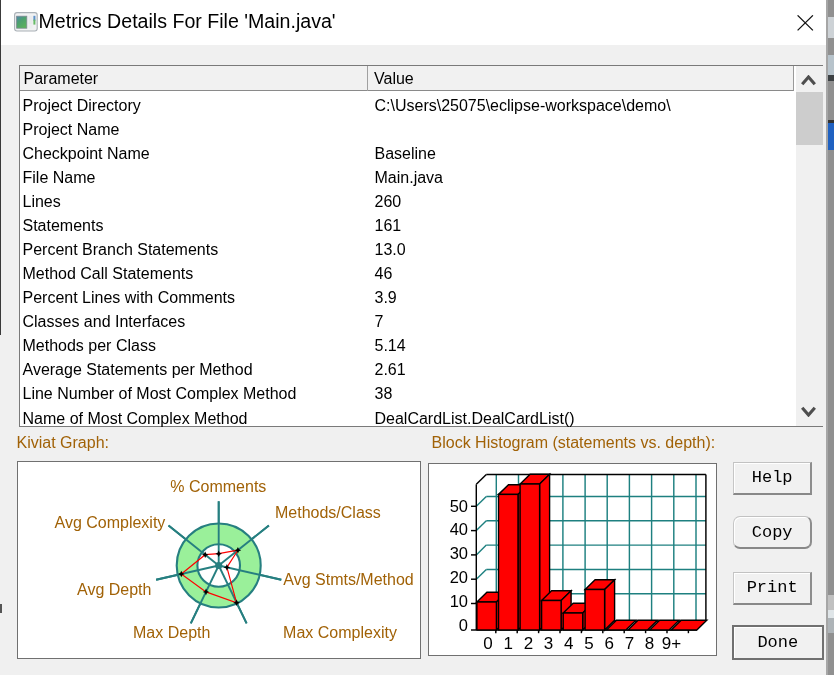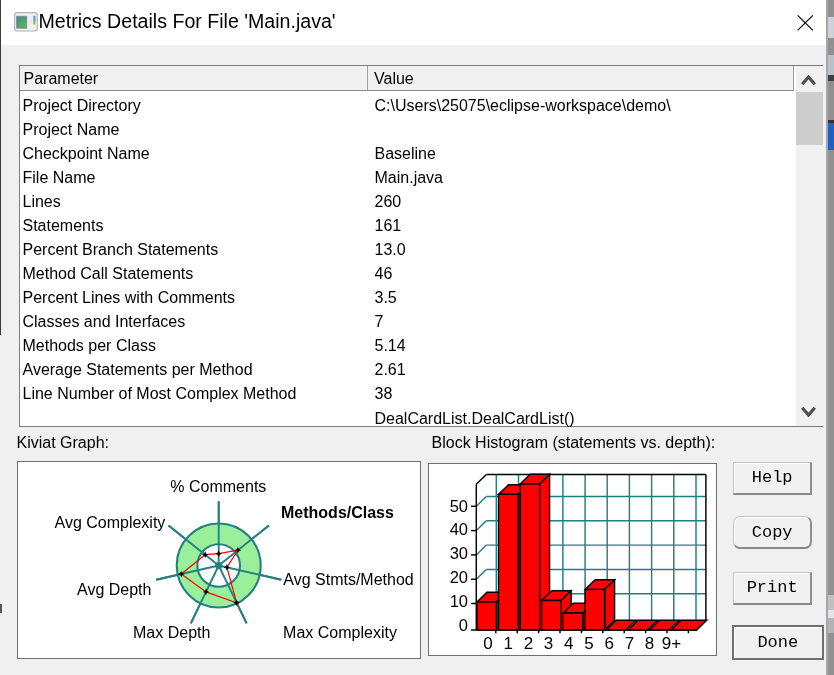--- a/index.html
+++ b/index.html
@@ -1,20 +1,20 @@
 <!DOCTYPE html>
 <html><head>
 <meta charset="utf-8">
 <style>
   html,body{margin:0;padding:0;}
   body{width:834px;height:675px;overflow:hidden;font-family:"Liberation Sans",sans-serif;}
   #canvas{position:absolute;left:0;top:0;width:834px;height:675px;background:#f0f0f0;}
   .abs{position:absolute;}
   .rowtext{position:absolute;font-size:16px;line-height:20px;color:#000;white-space:nowrap;letter-spacing:0;}
-  .lbl{position:absolute;font-size:16px;line-height:16px;color:#000000;white-space:nowrap;}
+  .lbl{position:absolute;font-size:16px;line-height:16px;color:#a16207;white-space:nowrap;}
   .btn{position:absolute;width:78.5px;height:33px;background:#f1f1f1;border-top:1px solid #c2c2c2;border-left:1px solid #c6c6c6;border-right:2px solid #8d8d8d;border-bottom:2.5px solid #888888;box-shadow:inset 1px 1px 0 #ffffff;box-sizing:border-box;display:flex;align-items:center;justify-content:center;font-size:17px;color:#000;font-family:Liberation Mono, monospace;}
   .btnd{width:92px;height:34.2px;border:2.5px solid #707070;box-shadow:inset 1px 1px 0 #ffffff;}
 </style>
 </head>
 <body>
 <div id="canvas">
 
   <div class="abs" style="left:0;top:0;width:834px;height:45px;background:#ffffff;"></div>
   <div class="abs" style="left:0;top:0;width:1.4px;height:335px;background:#3a3a3a;"></div>
 
@@ -56,29 +56,30 @@
   <div class="rowtext" style="left:374.5px;top:167.8px;">Main.java</div>
   <div class="rowtext" style="left:22.5px;top:191.9px;">Lines</div>
   <div class="rowtext" style="left:374.5px;top:191.9px;">260</div>
   <div class="rowtext" style="left:22.5px;top:215.9px;">Statements</div>
   <div class="rowtext" style="left:374.5px;top:215.9px;">161</div>
   <div class="rowtext" style="left:22.5px;top:240.0px;">Percent Branch Statements</div>
   <div class="rowtext" style="left:374.5px;top:240.0px;">13.0</div>
   <div class="rowtext" style="left:22.5px;top:264.1px;">Method Call Statements</div>
   <div class="rowtext" style="left:374.5px;top:264.1px;">46</div>
   <div class="rowtext" style="left:22.5px;top:288.2px;">Percent Lines with Comments</div>
-  <div class="rowtext" style="left:374.5px;top:288.2px;">3.5</div>
+  <div class="rowtext" style="left:374.5px;top:288.2px;">3.9</div>
   <div class="rowtext" style="left:22.5px;top:312.2px;">Classes and Interfaces</div>
   <div class="rowtext" style="left:374.5px;top:312.2px;">7</div>
   <div class="rowtext" style="left:22.5px;top:336.3px;">Methods per Class</div>
   <div class="rowtext" style="left:374.5px;top:336.3px;">5.14</div>
   <div class="rowtext" style="left:22.5px;top:360.4px;">Average Statements per Method</div>
   <div class="rowtext" style="left:374.5px;top:360.4px;">2.61</div>
   <div class="rowtext" style="left:22.5px;top:384.4px;">Line Number of Most Complex Method</div>
   <div class="rowtext" style="left:374.5px;top:384.4px;">38</div>
+  <div class="rowtext" style="left:22.5px;top:408.5px;">Name of Most Complex Method</div>
   <div class="rowtext" style="left:374.5px;top:408.5px;">DealCardList.DealCardList()</div>
 
   <div class="abs" style="left:796px;top:66px;width:26.7px;height:359.5px;background:#f0f0f0;"></div>
   <div class="abs" style="left:796px;top:91.6px;width:26.7px;height:53.8px;background:#cdcdcd;"></div>
   <svg class="abs" style="left:801px;top:75px;" width="15" height="11" viewBox="0 0 15 11">
     <path d="M1.2 9.3 L7.5 2 L13.8 9.3" stroke="#4e4e4e" stroke-width="3.1" fill="none"></path>
   </svg>
   <svg class="abs" style="left:801px;top:406px;" width="15" height="11" viewBox="0 0 15 11">
     <path d="M1.2 1.7 L7.5 9 L13.8 1.7" stroke="#4e4e4e" stroke-width="3.1" fill="none"></path>
   </svg>
@@ -118,21 +119,21 @@
       <path d="M-3.3,0 L-1.1,-0.95 L0,-3.3 L1.1,-0.95 L3.3,0 L1.1,0.95 L0,3.3 L-1.1,0.95 Z" transform="translate(219.9,88.2)"></path>
       <path d="M-3.3,0 L-1.1,-0.95 L0,-3.3 L1.1,-0.95 L3.3,0 L1.1,0.95 L0,3.3 L-1.1,0.95 Z" transform="translate(208.9,105.4)"></path>
       <path d="M-3.3,0 L-1.1,-0.95 L0,-3.3 L1.1,-0.95 L3.3,0 L1.1,0.95 L0,3.3 L-1.1,0.95 Z" transform="translate(218.6,140.7)"></path>
       <path d="M-3.3,0 L-1.1,-0.95 L0,-3.3 L1.1,-0.95 L3.3,0 L1.1,0.95 L0,3.3 L-1.1,0.95 Z" transform="translate(188,129.9)"></path>
       <path d="M-3.3,0 L-1.1,-0.95 L0,-3.3 L1.1,-0.95 L3.3,0 L1.1,0.95 L0,3.3 L-1.1,0.95 Z" transform="translate(163.3,112)"></path>
       <path d="M-3.3,0 L-1.1,-0.95 L0,-3.3 L1.1,-0.95 L3.3,0 L1.1,0.95 L0,3.3 L-1.1,0.95 Z" transform="translate(187.2,92.7)"></path>
     </g>
   </svg>
 
   <div class="lbl" style="left:170.3px;top:479px;">% Comments</div>
-  <div class="lbl" style="left:281px;top:505px;font-weight:bold;">Methods/Class</div>
+  <div class="lbl" style="left:275px;top:505px;">Methods/Class</div>
   <div class="lbl" style="left:54.5px;top:514.5px;">Avg Complexity</div>
   <div class="lbl" style="left:283.3px;top:572px;">Avg Stmts/Method</div>
   <div class="lbl" style="left:77px;top:582px;">Avg Depth</div>
   <div class="lbl" style="left:133px;top:624.5px;text-align:right;">Max Depth</div>
   <div class="lbl" style="left:247.1px;top:624.5px;margin-left:36px;">Max Complexity</div>
 
   <div class="abs" style="left:428px;top:463px;width:289px;height:193px;background:#ffffff;border:1px solid #707070;box-sizing:border-box;"></div>
   <svg class="abs" style="left:429px;top:464px;" width="287" height="191" viewBox="0 0 287 191">
 
     <g stroke="#1e8080" stroke-width="1.45" fill="none">

